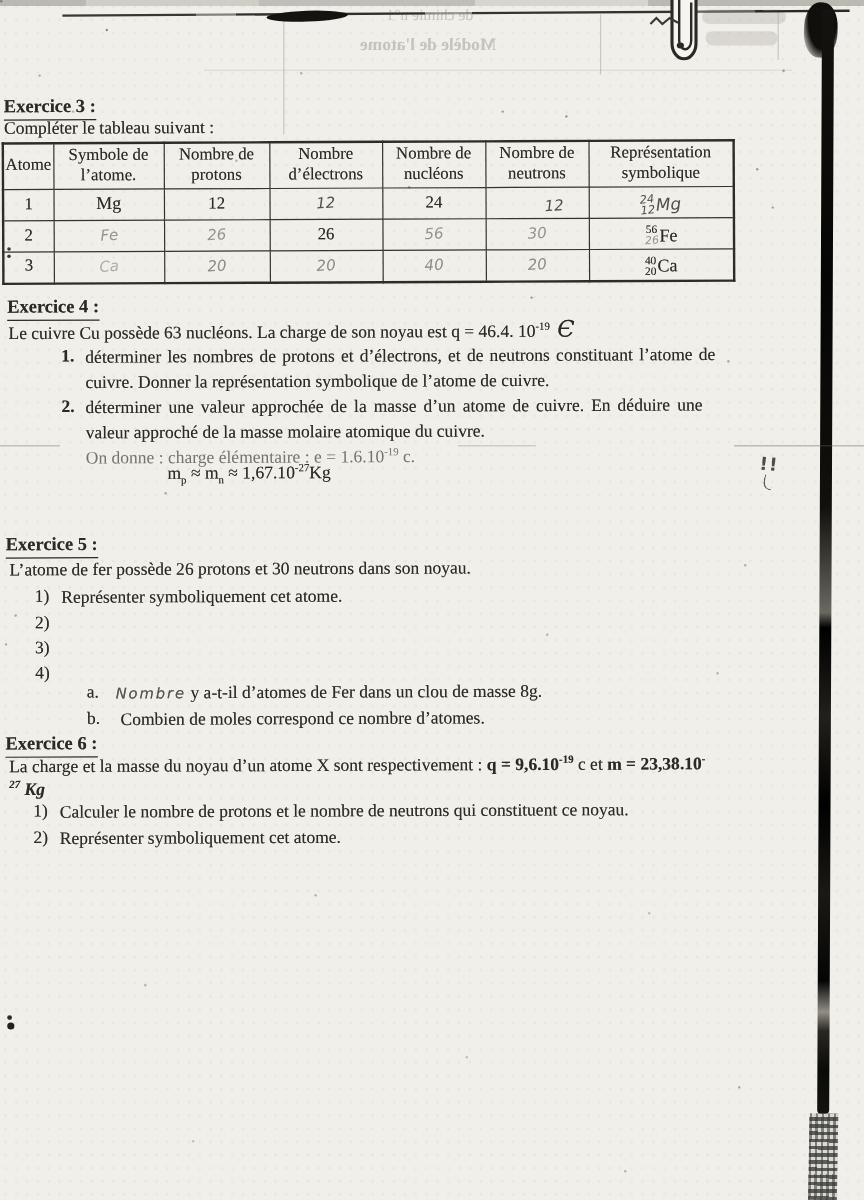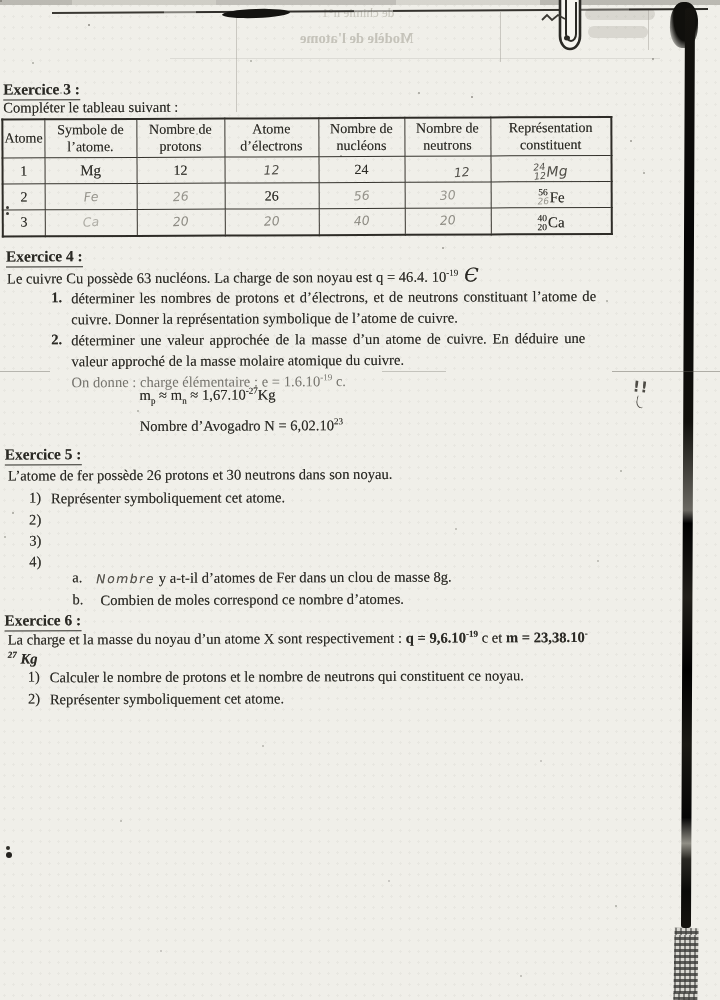--- a/index.html
+++ b/index.html
@@ -137,24 +137,24 @@
         <col style="width:94px">
           <col style="width:86px">
           <col style="width:86px">
           <col style="width:121px">
       </colgroup>
       <tbody>
           <tr>
         <th class="h">Atome</th>
         <th class="h">Symbole de l’atome.</th>
         <th class="h">Nombre de protons</th>
-        <th class="h">Atome d’électrons</th>
+        <th class="h">Nombre d’électrons</th>
         <th class="h">Nombre de nucléons</th>
         <th class="h">Nombre de neutrons</th>
-        <th class="h">Représentation constituent</th>
+        <th class="h">Représentation symbolique</th>
       </tr>
       <tr class="dr">
         <td>1</td>
         <td style="font-size:15px;">Mg</td>
         <td>12</td>
         <td><span class="hw hw1">12</span></td>
         <td>24</td>
         <td><span class="hw hw1 dn">12</span></td>
         <td>
           <span class="nuclide">
@@ -209,21 +209,20 @@
     <div class="mk marker" style="left:52px;top:288px;">1.</div>
     <div class="pl" style="left:72px;top:288px;word-spacing:1.5px;">déterminer les nombres de protons et d’électrons, et de neutrons constituant l’atome de</div>
     <div class="pl" style="left:72px;top:309px;">cuivre. Donner la représentation symbolique de l’atome de cuivre.</div>
 
     <div class="mk marker" style="left:52px;top:330px;">2.</div>
     <div class="pl" style="left:72px;top:330px;word-spacing:2.2px;">déterminer une valeur approchée de la masse d’un atome de cuivre. En déduire une</div>
     <div class="pl" style="left:72px;top:351px;">valeur approché de la masse molaire atomique du cuivre.</div>
 
     <div class="pl faded" style="left:72px;top:372px;"><span>On donne : charge élémentaire : e = 1.6.10</span><sup class="seg-sup">-19</sup><span> c.</span></div>
     <div class="pl" style="left:140px;top:385px;"><span>m</span><sub class="seg-sub">p</sub><span> ≈ m</span><sub class="seg-sub">n</sub><span> ≈ 1,67.10</span><sup class="seg-sup">-27</sup><span>Kg</span></div>
-    <div class="pl" style="left:140px;top:416px;"><span>Nombre d’Avogadro N = 6,02.10</span><sup class="seg-sup">23</sup></div>
 
     <div class="pl heading" style="left:5px;top:443px;text-align:right;">Exercice 5 :</div>
     <div class="pl" style="left:8px;top:465px;">L’atome de fer possède 26 protons et 30 neutrons dans son noyau.</div>
 
     <div class="mk" style="left:29px;top:488px;">1)</div>
     <div class="pl" style="left:51px;top:488px;">Représenter symboliquement cet atome.</div>
     <div class="mk" style="left:29px;top:510px;">2)</div>
     <div class="mk" style="left:29px;top:531px;">3)</div>
     <div class="mk" style="left:29px;top:552px;">4)</div>
     <div class="pl" style="left:51px;top:552px;"></div>

